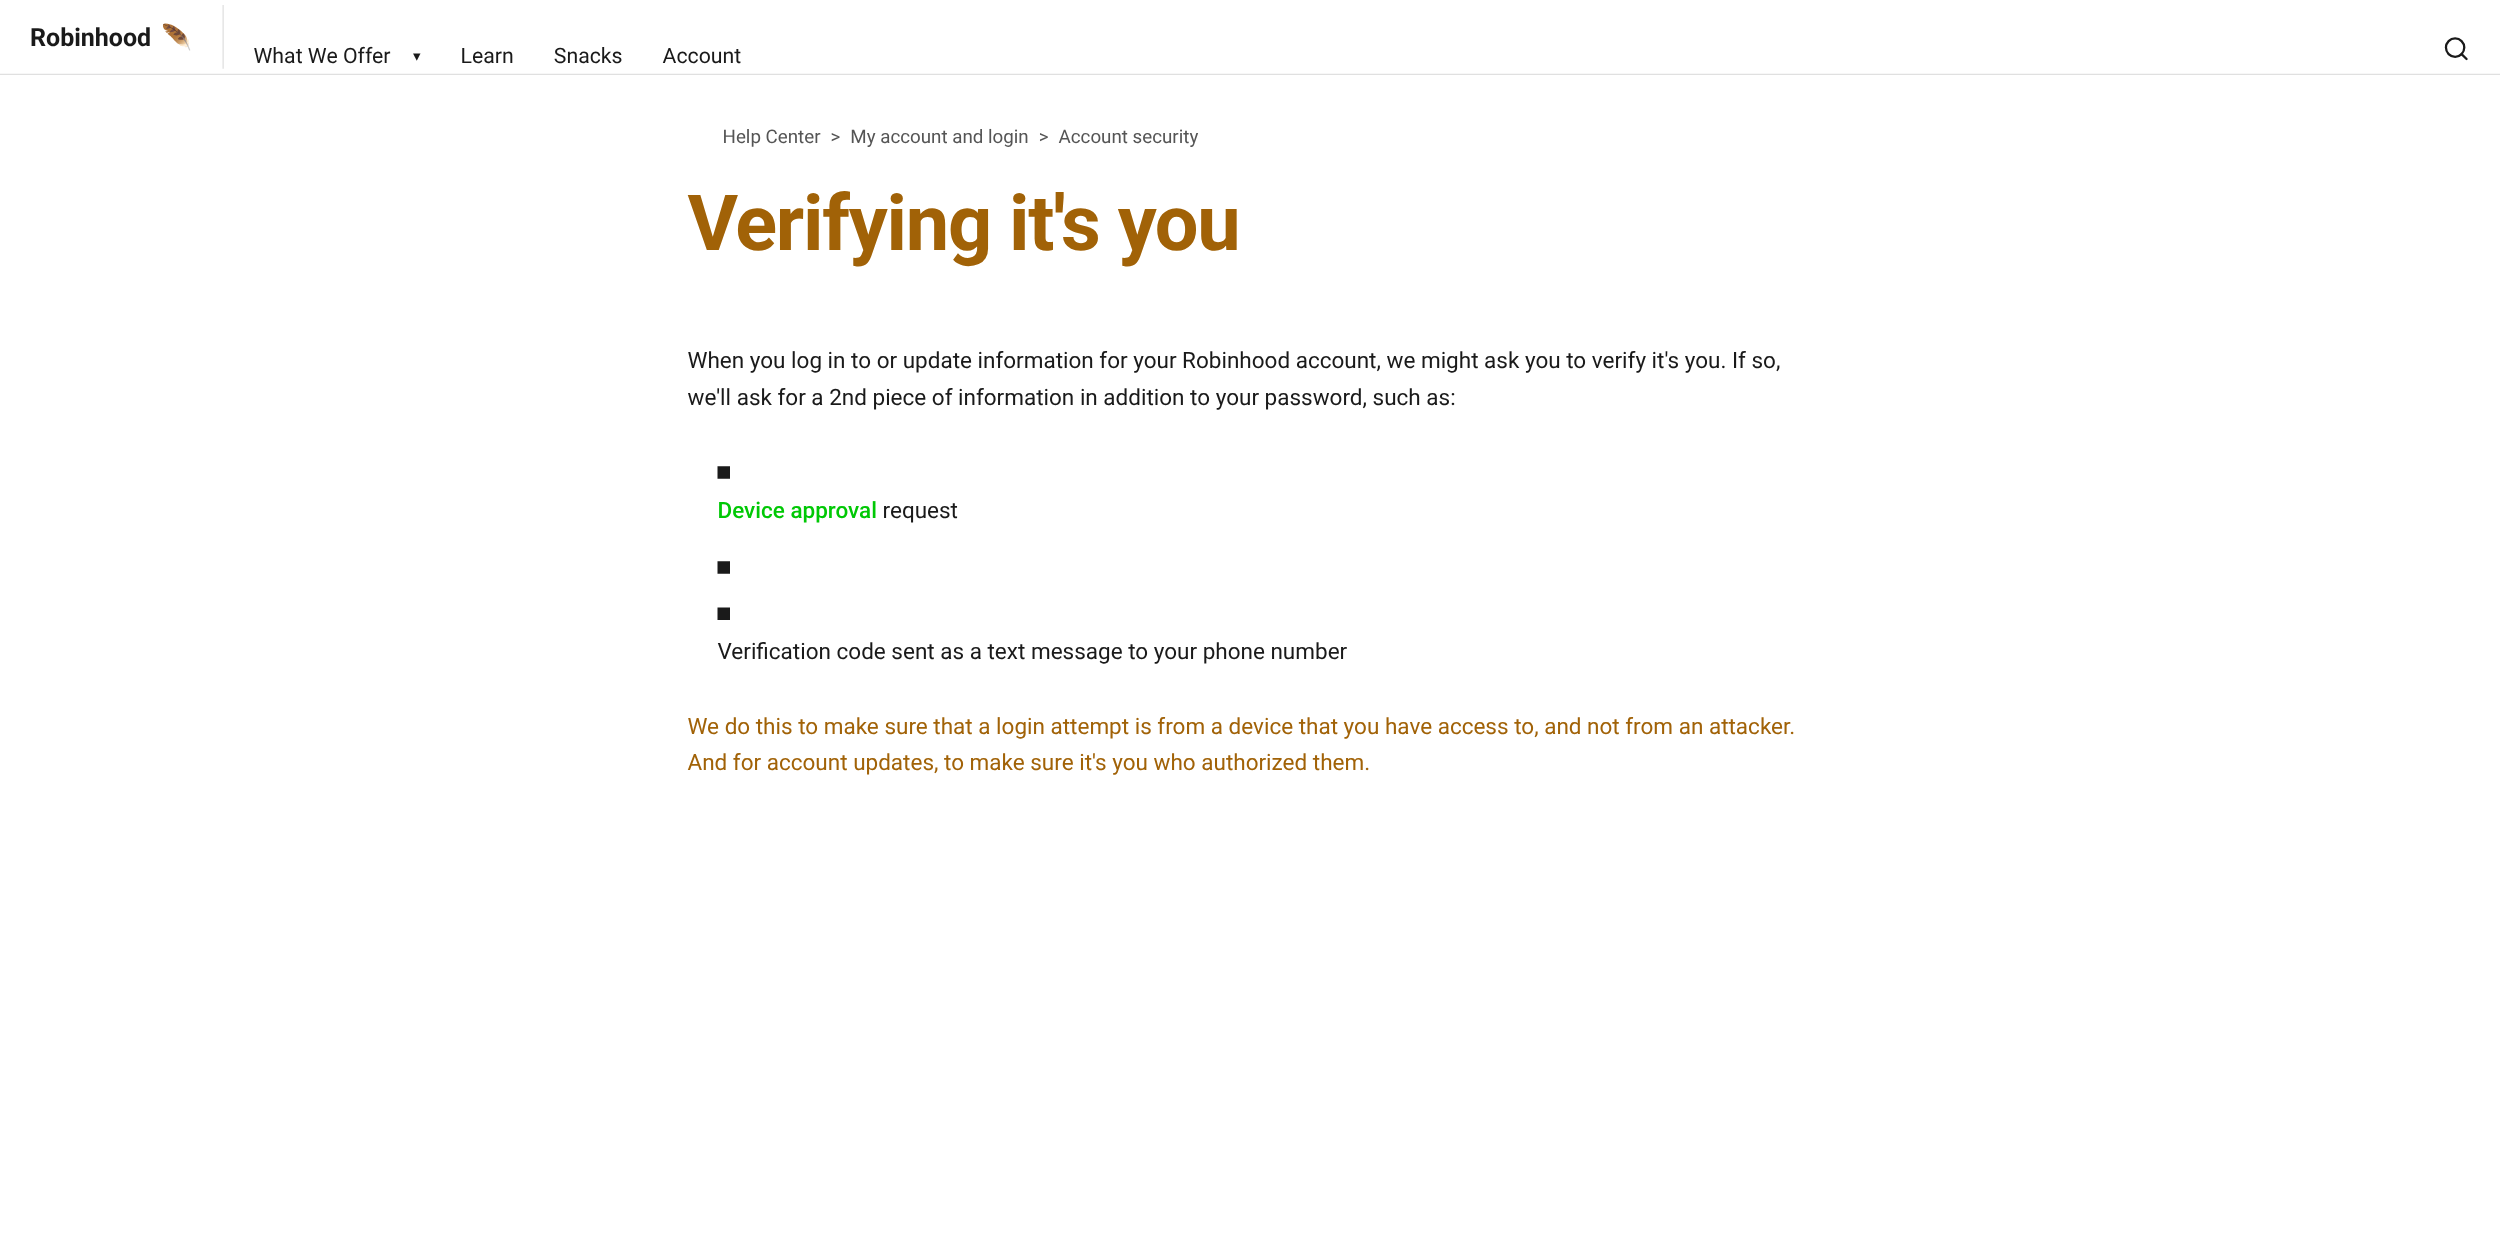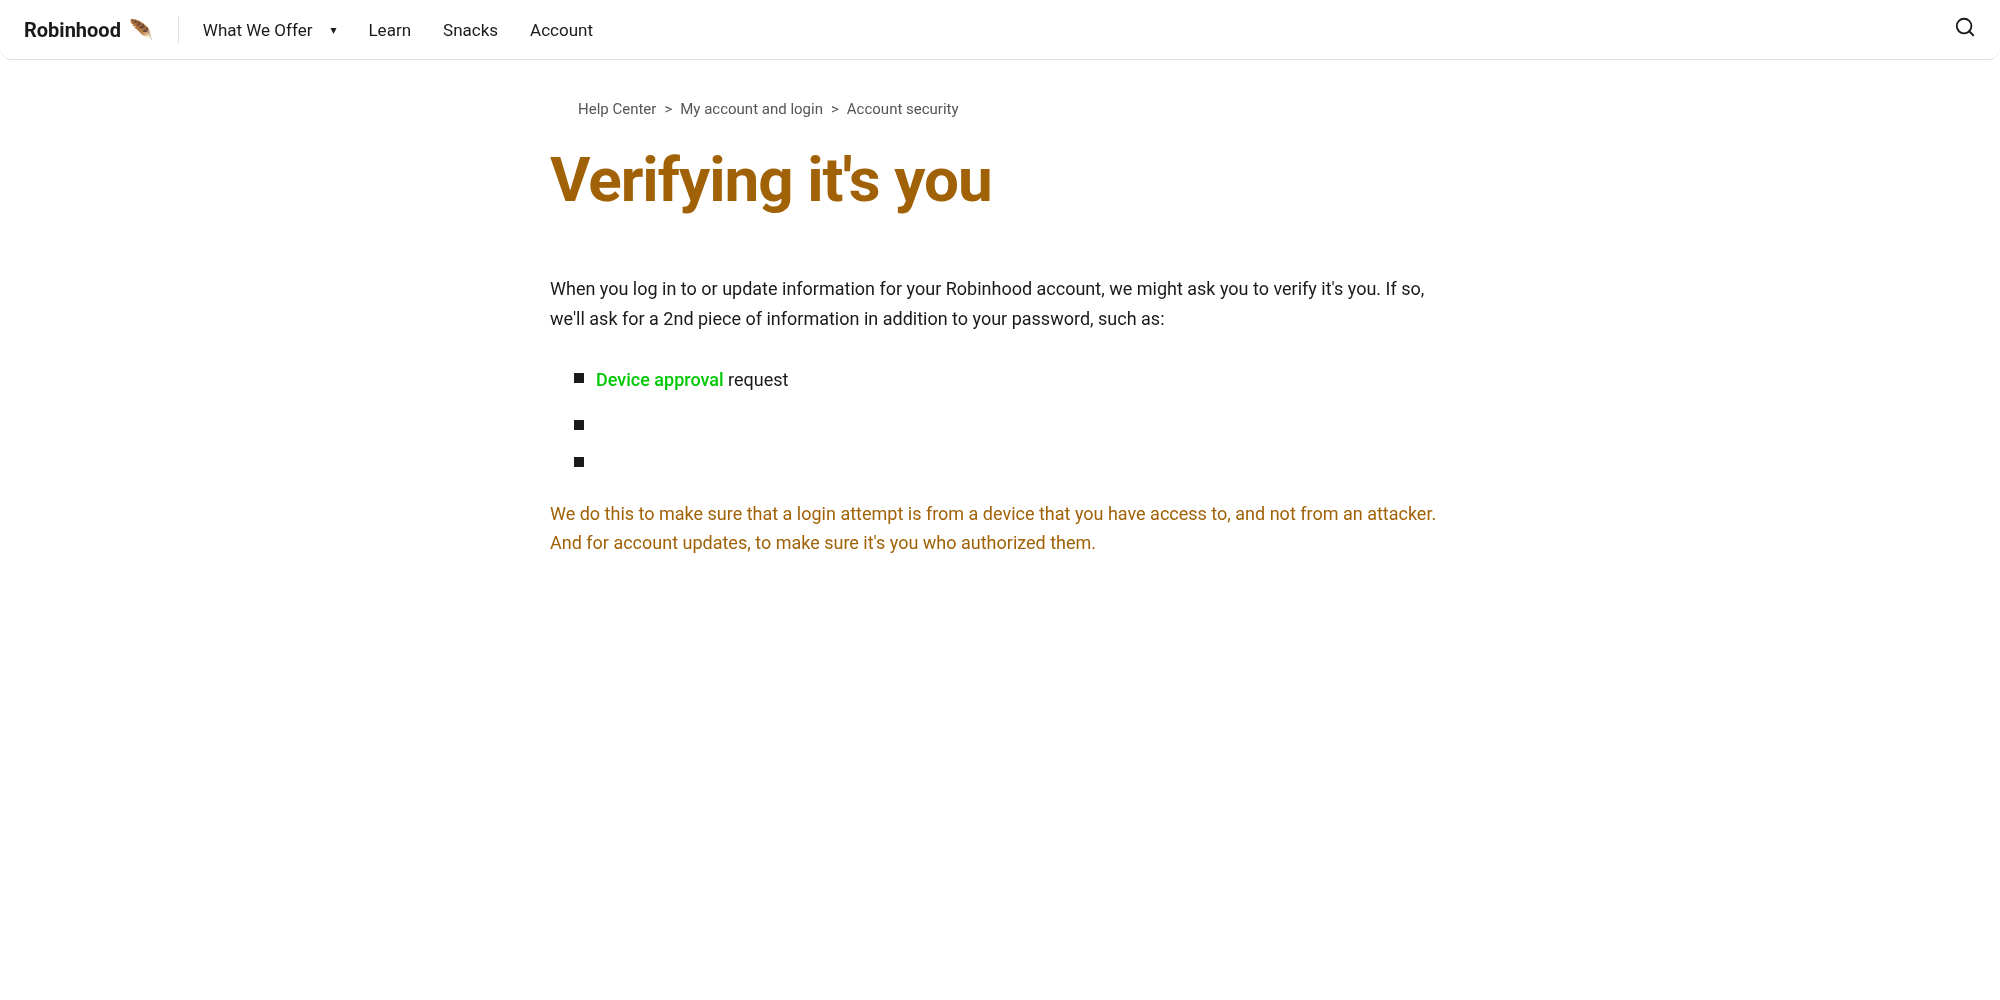--- a/index.html
+++ b/index.html
@@ -11,27 +11,26 @@
     body {
       font-family: -apple-system, BlinkMacSystemFont, 'Segoe UI', Roboto, Helvetica, Arial, sans-serif;
       background: #ffffff;
       color: #1a1a1a;
       font-size: 16px;
     }
 
     
     .navbar {
       display: flex;
-      align-items: center;
+      align-items: flex-end;
       height: 60px;
       border-bottom: 1px solid #e0e0e0;
-      padding: 16px 24px;
+      padding: 4px 24px;
       background: #ffffff;
       position: relative;
-      border-radius: 12px;
     }
 
     .navbar-brand {
       display: flex;
       align-items: center;
       gap: 8px;
       font-weight: 700;
       font-size: 20px;
       color: #1a1a1a;
       text-decoration: none;
@@ -129,20 +128,21 @@
       margin: 0 0 32px 24px;
     }
 
     .article-list li {
       display: flex;
       align-items: flex-start;
       gap: 12px;
       margin-bottom: 20px;
       font-size: 18px;
       line-height: 1.5;
+      flex-direction: column;
     }
 
     .list-bullet {
       width: 10px;
       height: 10px;
       background: #1a1a1a;
       flex-shrink: 0;
       margin-top: 7px;
     }
 
@@ -210,20 +210,21 @@
         <span class="list-bullet"></span>
         <span>
           <a class="green-link">Device approval</a><span> request</span>
         </span>
       </li>
       <li>
         <span class="list-bullet"></span>
       </li>
       <li>
         <span class="list-bullet"></span>
+        <span>Verification code sent as a text message to your phone number</span>
       </li>
     </ul>
 
     <p class="article-footer">We do this to make sure that a login attempt is from a device that you have access to, and not from an attacker. And for account updates, to make sure it's you who authorized them.</p>
 
   </div>
 
 </main>
 
 </body></html>

